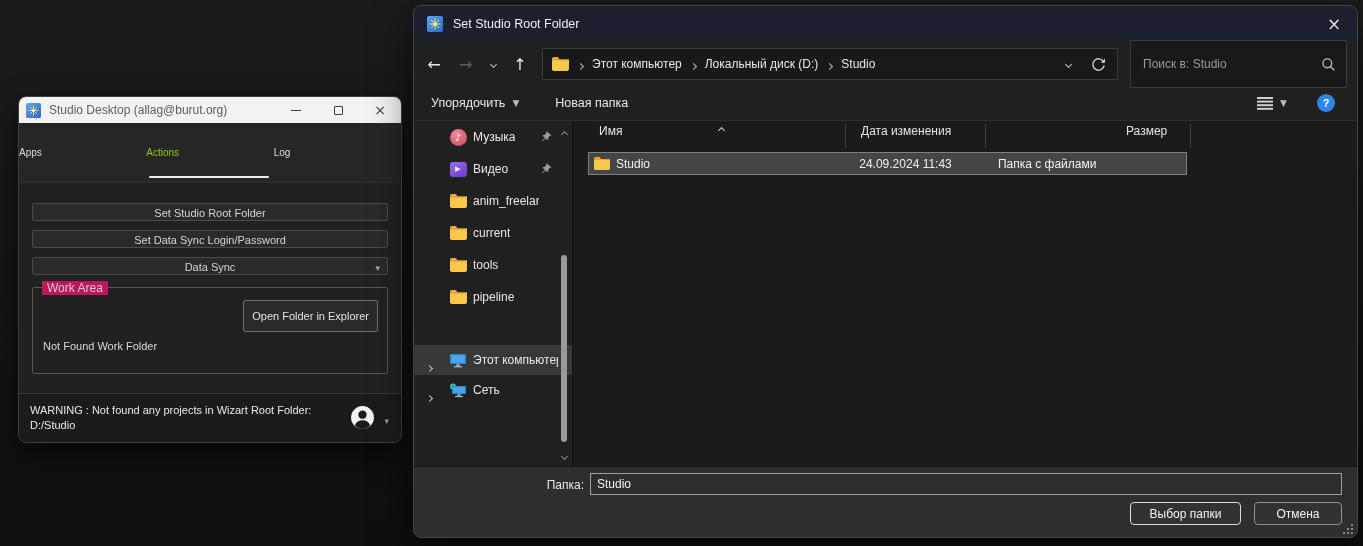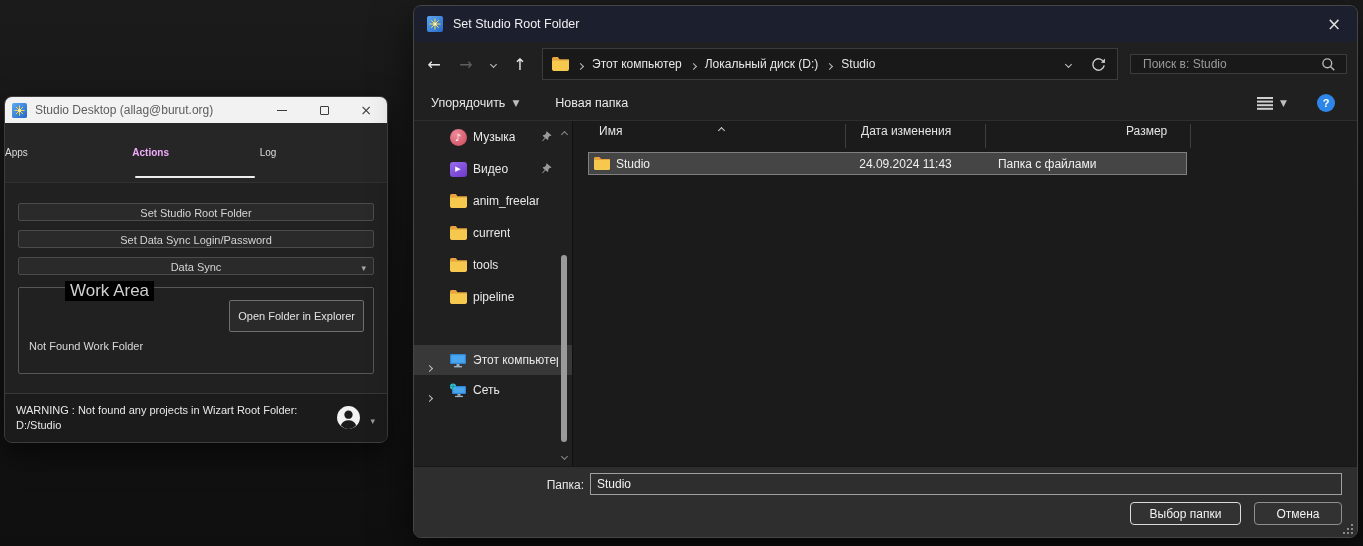--- a/index.html
+++ b/index.html
@@ -2,40 +2,40 @@
 <html><head>
 <meta charset="utf-8">
 <style>
   html,body{margin:0;padding:0;width:1363px;height:546px;overflow:hidden;
     background:linear-gradient(180deg,#1b1b1b 0%,#141414 55%,#0f0f0f 100%);
     font-family:"Liberation Sans","DejaVu Sans",sans-serif;-webkit-font-smoothing:antialiased;}
   *{box-sizing:border-box;}
   .glyph{font-family:"DejaVu Sans",sans-serif;}
 
   
-  .studio-win{position:absolute;left:4px;top:96px;width:384px;height:347px;
+  .studio-win{position:absolute;left:18px;top:96px;width:384px;height:347px;
     background:#212121;border:1px solid #3d3d3d;border-radius:8px;
     box-shadow:0 12px 30px rgba(0,0,0,.55);display:flex;flex-direction:column;overflow:hidden;}
   .sw-titlebar{height:26px;background:#f2f2f2;display:flex;align-items:center;padding-left:7px;flex:0 0 auto;}
   .sw-title{flex:1;margin-left:8px;font-size:12px;color:#5d5d5d;white-space:nowrap;overflow:hidden;}
   .sw-ctl{width:42px;height:26px;display:flex;align-items:center;justify-content:center;color:#3c3c3c;}
   .sw-min-bar{width:10px;height:1px;background:#3c3c3c;}
   .sw-max-box{width:9px;height:9px;border:1px solid #3c3c3c;border-radius:1px;}
   .sw-close-x{font-size:14px;line-height:1;color:#3c3c3c;}
   .sw-tabs{height:60px;background:#262626;border-bottom:1px solid #303030;display:flex;align-items:center;position:relative;flex:0 0 auto;}
   .sw-tab{flex:1;font-size:10px;color:#dcdcdc;cursor:default;}
-  .sw-tab.active{color:#f0abfc;font-weight:bold;}
+  .sw-tab.active{color:#84cc16;}
   .sw-tab-underline{position:absolute;left:130px;top:53px;width:120px;height:2px;background:#ededed;border-radius:1px;}
   .sw-body{position:relative;flex:0 0 auto;height:210px;padding:20px 13px 0 13px;}
   .sw-btn{position:relative;display:block;width:100%;height:18px;margin-bottom:9px;
     background:#2a2a2a;border:1px solid #4b4b4b;border-radius:2px;color:#d4d4d4;
     font-size:11px;line-height:16px;text-align:center;}
   .sw-btn .dd-caret{position:absolute;right:7px;top:2px;font-size:9px;color:#a8a8a8;}
   .work-area{position:relative;margin-top:12px;height:87px;border:1px solid #565656;border-radius:2px;}
-  .work-area-title{position:absolute;top:-7px;left:9px;background:#000000;padding:0 5px;font-size:17px;color:#cfcfcf;margin-left:37px;}
+  .work-area-title{position:absolute;top:-7px;left:9px;background:#be185d;padding:0 5px;font-size:12px;color:#cfcfcf;}
   .open-explorer-btn{position:absolute;top:12px;right:9px;height:32px;padding:0 8px;
     background:#2a2a2a;border:1px solid #6e6e6e;border-radius:2px;color:#e2e2e2;font-size:11px;line-height:18px;}
   .work-area-status{position:absolute;left:10px;top:52px;font-size:11px;color:#d8d8d8;}
   .sw-footer{flex:1;background:#1b1b1b;border-top:1px solid #383838;position:relative;padding:9px 64px 6px 11px;}
   .sw-warning{font-size:11px;line-height:1.4;color:#e8e8e8;}
   .sw-avatar{position:absolute;right:26px;top:11px;width:25px;height:25px;}
   .sw-avatar-caret{position:absolute;right:12px;top:22px;font-size:9px;color:#9a9a9a;}
 
   
   .dialog{position:absolute;left:413px;top:5px;width:945px;height:533px;
@@ -52,21 +52,21 @@
     display:flex;align-items:center;padding:0 4px 0 8px;}
   .addr-box .crumb{font-size:12px;color:#e8e8e8;white-space:nowrap;}
   .chev{display:inline-block;width:6px;height:6px;border-right:1.5px solid currentColor;border-bottom:1.5px solid currentColor;}
   .chev.right{transform:rotate(-45deg);}
   .chev.down{transform:rotate(45deg);}
   .chev.up{transform:rotate(-135deg);}
   .chev.sm{width:5px;height:5px;}
   .crumb-sep{color:#bdbdbd;margin:0 9px;}
   .addr-spacer{flex:1;}
   .addr-icon-btn{width:30px;height:30px;display:flex;align-items:center;justify-content:center;color:#c8c8c8;}
-  .search-box{flex:1;height:20px;margin-left:12px;background:#191919;border:1px solid #3c3c3c;
+  .search-box{flex:1;height:48px;margin-left:12px;background:#191919;border:1px solid #3c3c3c;
     display:flex;align-items:center;padding:0 10px;}
   .search-box input{flex:1;background:transparent;border:none;outline:none;color:#cfcfcf;font-size:12px;
     font-family:"Liberation Sans",sans-serif;}
   .search-box input::placeholder{color:#9a9a9a;}
   .dlg-toolbar{height:35px;display:flex;align-items:center;padding:0 14px 0 17px;
     border-bottom:1px solid #2e2e2e;flex:0 0 auto;}
   .tb-item{font-size:12.5px;color:#e8e8e8;display:flex;align-items:center;gap:7px;}
   .tb-caret{font-size:9px;color:#bdbdbd;}
   .tb-gap{width:36px;}
   .tb-spacer{flex:1;}

